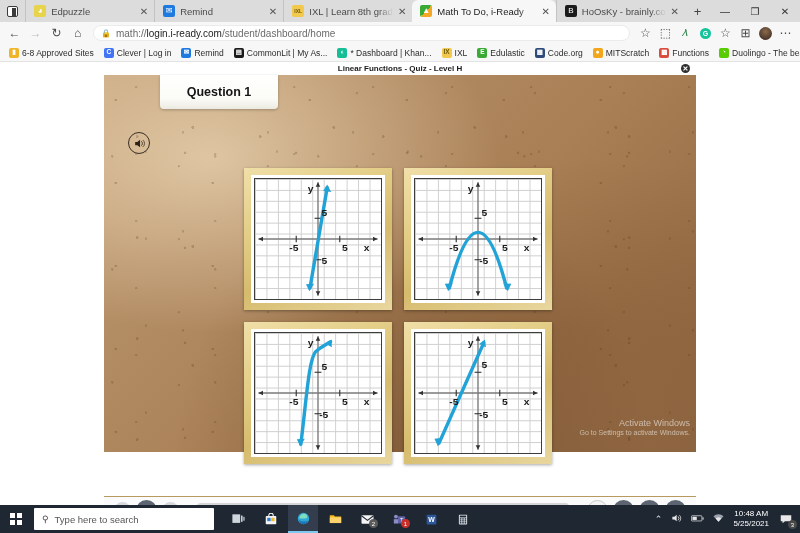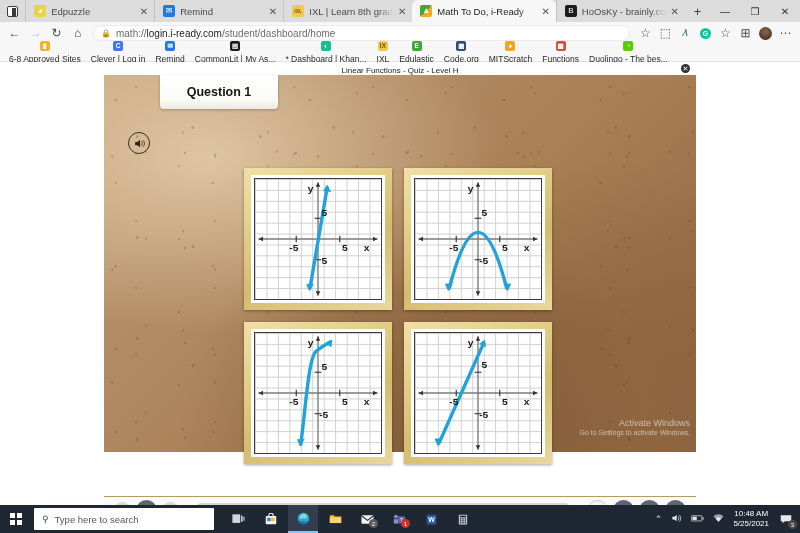--- a/index.html
+++ b/index.html
@@ -83,40 +83,40 @@
     background: radial-gradient(circle at 50% 35%, #8a6a4c 0%, #4c382a 70%, #2e211a 100%);
   }
 
   .bookmarks {
     position: absolute; top: 44px; left: 0; width: 800px; height: 18px;
     background: #f7f7f7; display: flex; align-items: center;
     gap: 0; padding: 0 4px; border-bottom: 1px solid #e3e3e3;
   }
   .bm {
     display: flex; align-items: center; gap: 3px; padding: 0 5px;
-    font-size: 8.5px; color: #2b2b2b; white-space: nowrap; flex-direction: column;
+    font-size: 8.5px; color: #2b2b2b; white-space: nowrap;
   }
   .bmico {
     width: 10px; height: 10px; border-radius: 2px; flex: 0 0 10px;
     display: flex; align-items: center; justify-content: center;
     font-size: 6.5px; color: #fff; font-weight: 700; line-height: 1;
   }
 
   
   .page {
     position: absolute; top: 62px; left: 0; width: 800px; height: 443px;
     background: #fff;
   }
   .lesson {
     position: absolute; left: 104px; top: 0; width: 592px; height: 434px;
     background: #fff; overflow: hidden;
   }
   .lesson-title {
-    height: 13px; display: flex; align-items: flex-end; justify-content: center;
-    font-size: 8px; font-weight: 400; color: #1a1a1a; background: #fff;
+    height: 13px; display: flex; align-items: center; justify-content: center;
+    font-size: 8px; font-weight: 700; color: #1a1a1a; background: #fff;
     position: relative;
   }
   .lesson-close {
     position: absolute; right: 6px; top: 2px; width: 9px; height: 9px;
     border-radius: 50%; background: #2f2f2f; color: #fff; font-size: 7px;
     display: flex; align-items: center; justify-content: center; line-height: 1;
   }
   .stage {
     position: relative; height: 377px;
     background:

